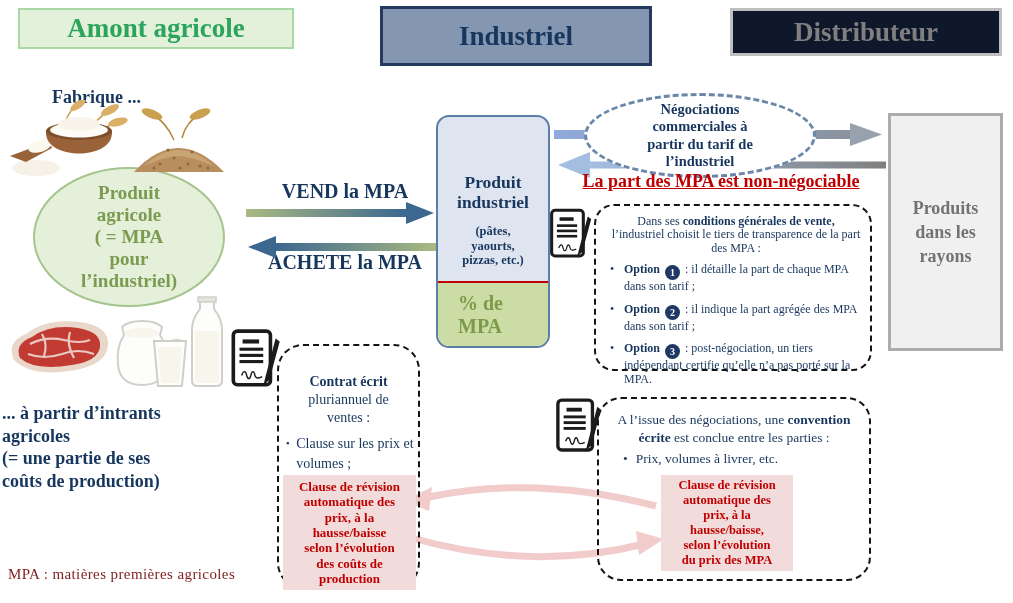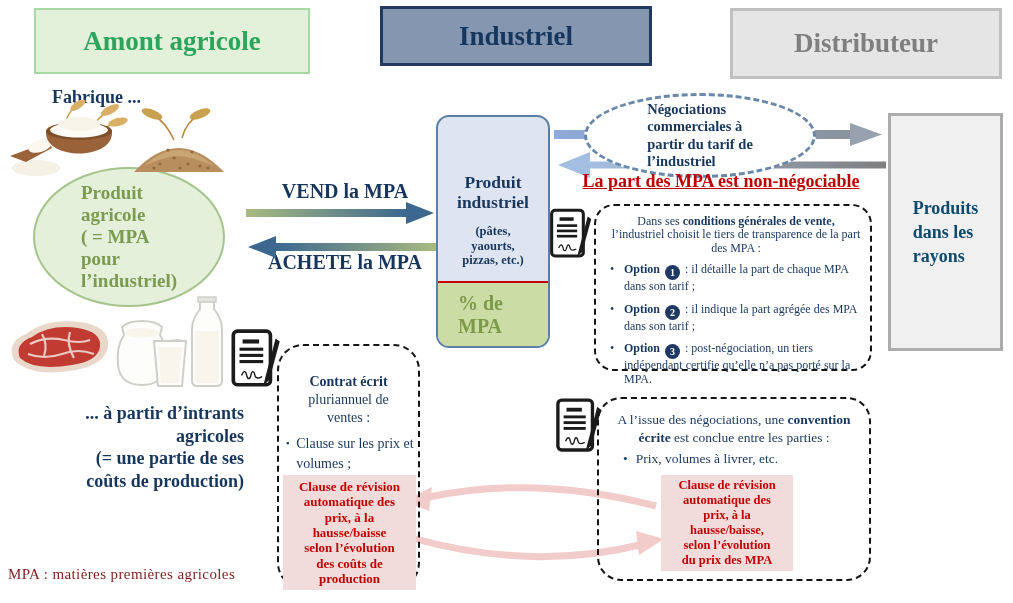--- a/index.html
+++ b/index.html
@@ -1,35 +1,35 @@
 <!DOCTYPE html>
 <html lang="fr"><head>
 <meta charset="utf-8">
 <style>
   html,body{margin:0;padding:0;background:#fff;}
   .canvas{position:relative;width:1013px;height:603px;background:#fff;overflow:hidden;
           font-family:"Liberation Serif","DejaVu Serif",serif;}
   .abs{position:absolute;}
-  .center{display:flex;align-items:center;justify-content:center;}
+  .center{display:flex;align-items:center;justify-content:center;text-align:center;}
   .preline{white-space:pre-line;}
 
   
   .hdr{position:absolute;display:flex;align-items:center;justify-content:center;
        font-weight:bold;font-size:27px;box-sizing:border-box;}
-  .hdr-amont{left:34px;top:8px;width:276px;height:66px;background:#E3F1DB;border:2px solid #A8D8A4;color:#2CA45C;}
+  .hdr-amont{left:18px;top:8px;width:276px;height:41px;background:#E3F1DB;border:2px solid #A8D8A4;color:#2CA45C;}
   .hdr-industriel{left:380px;top:6px;width:272px;height:60px;background:#8496B0;border:3px solid #24395E;color:#17365D;}
-  .hdr-distributeur{left:730px;top:8px;width:272px;height:71px;background:#e5e5e5;border:3px solid #BFBFBF;color:#7F7F7F;}
+  .hdr-distributeur{left:730px;top:8px;width:272px;height:48px;background:#0f172a;border:3px solid #BFBFBF;color:#7F7F7F;}
 
   .navy{color:#17365D;}
   .fabrique{left:52px;top:87px;width:160px;font-size:18px;font-weight:bold;text-align:left;}
 
   .agri-ellipse{left:33px;top:167px;width:192px;height:140px;background:#E4F0D9;
        border:2.5px solid #A6C48D;border-radius:50%;box-sizing:border-box;
        color:#7C9B51;font-weight:bold;font-size:19px;line-height:1.15;}
-  .intrants{left:2px;top:402px;width:242px;font-size:18px;font-weight:bold;text-align:right;line-height:1.25;}
+  .intrants{left:2px;top:402px;width:242px;font-size:18px;font-weight:bold;text-align:left;line-height:1.25;}
   .legend{left:8px;top:566px;font-size:15px;color:#7f1d1d;letter-spacing:.4px;}
 
   .vend-label{left:255px;top:180px;width:180px;text-align:center;font-size:20px;font-weight:bold;}
   .achete-label{left:250px;top:251px;width:190px;text-align:center;font-size:20px;font-weight:bold;}
 
   
   .prod-box{left:436px;top:115px;width:114px;height:233px;border:2.5px solid #5B7FA6;border-radius:13px;
        box-sizing:border-box;background:#DEE4F0;overflow:hidden;display:flex;flex-direction:column;}
   .prod-top{height:164px;box-sizing:border-box;padding-top:56px;text-align:center;color:#17365D;}
   .prod-title{font-size:17.5px;font-weight:bold;line-height:1.12;}
@@ -37,21 +37,21 @@
   .prod-divider{height:0;border-top:2px solid #C00000;}
   .prod-share{flex:1;display:flex;align-items:center;justify-content:center;background:#CBDCA4;
        color:#7C9A49;font-weight:bold;font-size:20px;padding-left:20px;}
 
   
   .nego-ellipse{left:584px;top:93px;width:232px;height:85px;background:#fff;border:3px dashed #6A87AA;
        border-radius:50%;box-sizing:border-box;z-index:2;color:#17365D;font-weight:bold;font-size:14.5px;line-height:1.2;}
   .warning{left:556px;top:171px;width:330px;text-align:center;font-size:18px;font-weight:bold;color:#C00000;
        text-decoration:underline;z-index:3;}
   .shelf-box{left:888px;top:113px;width:115px;height:238px;background:#F0F0F0;border:3px solid #ACACAC;
-       box-sizing:border-box;color:#0c4a6e;font-weight:bold;font-size:18px;line-height:1.35;}
+       box-sizing:border-box;color:#737373;font-weight:bold;font-size:18px;line-height:1.35;}
 
   
   .dashed{border:2.5px dashed #141414;box-sizing:border-box;background:transparent;color:#17365D;z-index:2;}
   .options-box{left:594px;top:204px;width:278px;height:167px;border-radius:20px;padding:9px 8px 4px 14px;font-size:12px;}
   .opt-intro{text-align:center;line-height:1.12;margin-bottom:8px;}
   .opt-row{display:flex;margin-bottom:9px;line-height:1.12;}
   .opt-bullet{width:14px;flex:none;}
   .num-circle{display:inline-flex;width:15px;height:15px;border-radius:50%;background:#1F3864;color:#fff;
        font-size:10px;font-weight:bold;align-items:center;justify-content:center;vertical-align:-3px;margin:0 2px;}
 

